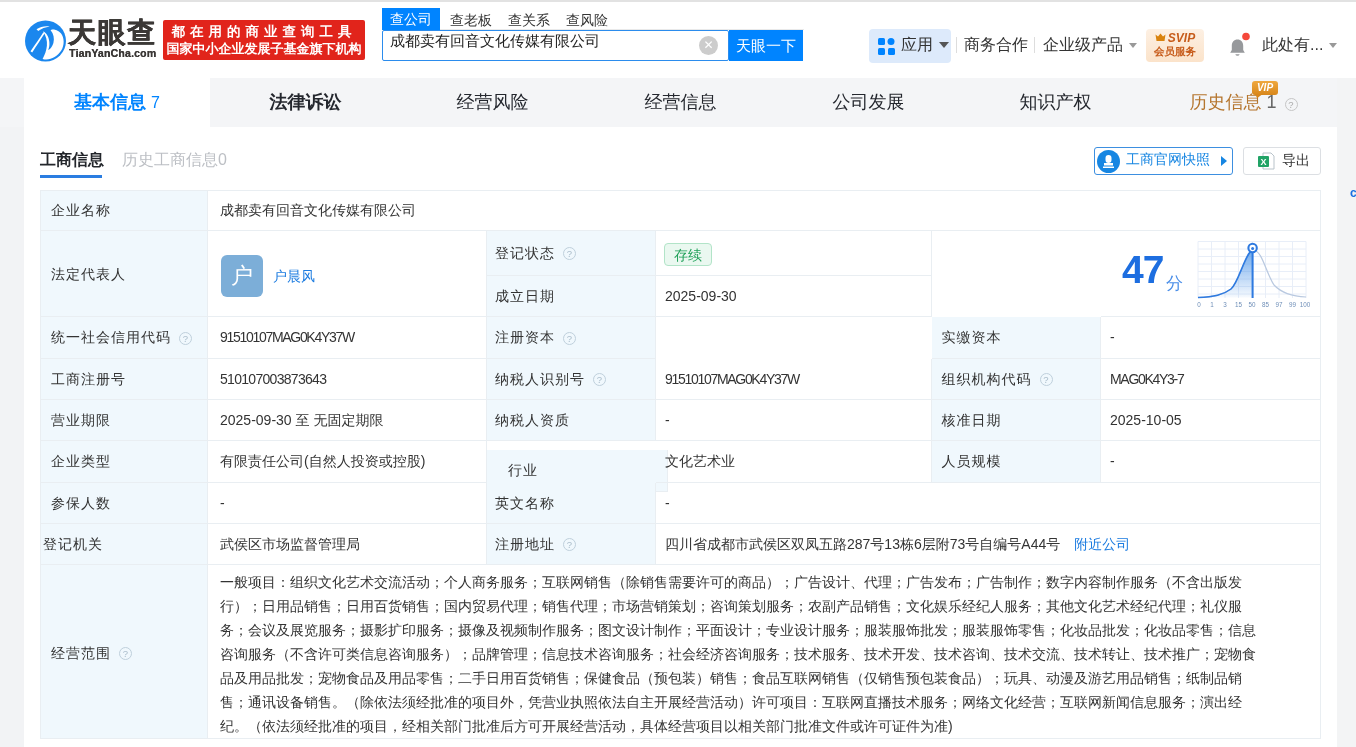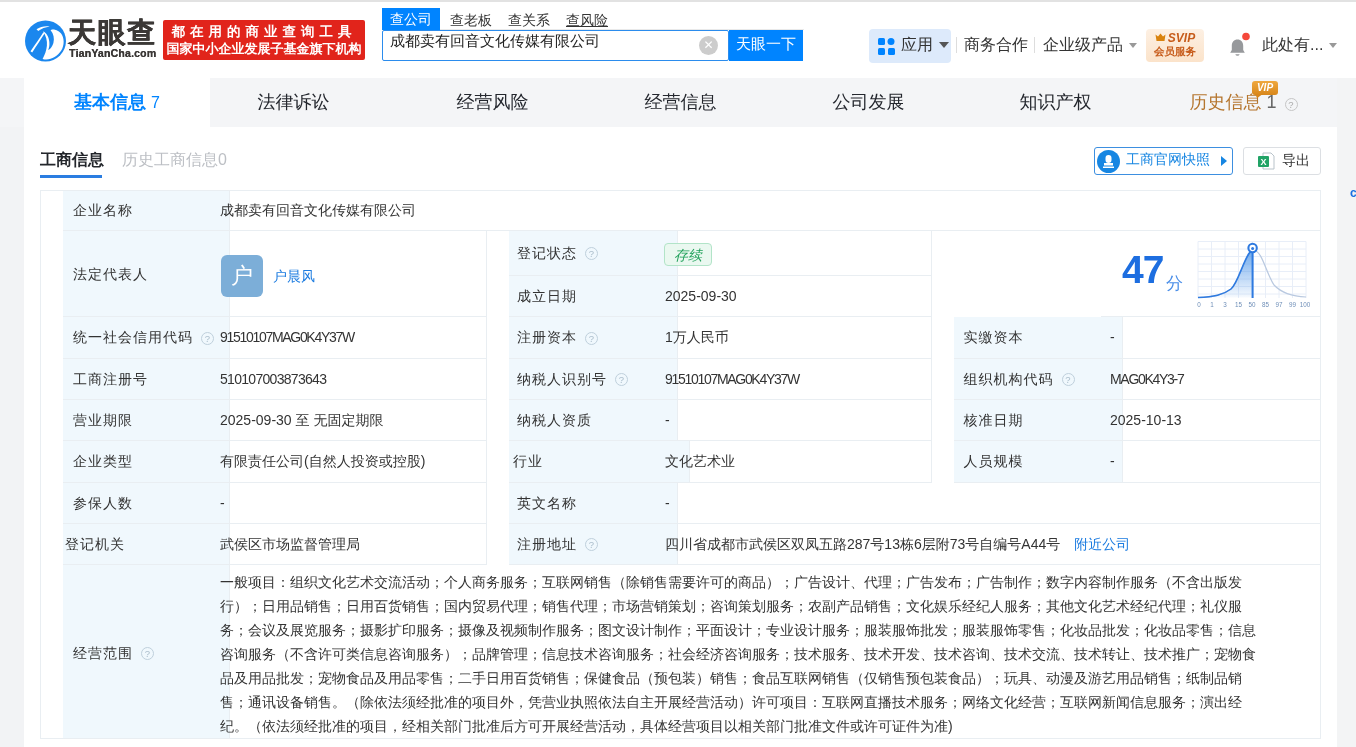--- a/index.html
+++ b/index.html
@@ -12,21 +12,21 @@
 #redbadge{position:absolute;left:163px;top:18px;width:202px;height:40px;background:#e1241b;color:#fff;text-align:center;border-radius:2px;}
 #redbadge .l1{font-size:13.5px;line-height:15px;font-weight:bold;letter-spacing:5px;margin-top:4px;white-space:nowrap;}
 #redbadge .l2{font-size:13px;line-height:15px;font-weight:bold;letter-spacing:0px;margin-top:2px;white-space:nowrap;}
 
 .stab{position:absolute;top:7px;height:21px;font-size:14px;color:#333;}
 #stab1{left:382px;width:58px;top:6px;height:22px;background:#0084ff;color:#fff;text-align:center;line-height:22px;}
 #stabline{position:absolute;left:440px;top:27px;width:364px;height:1px;background:#e9e9e9;}
 #sbox{position:absolute;left:382px;top:28px;width:347px;height:31px;border:1px solid #2b8ced;border-radius:2px;background:#fff;}
 #stext{position:absolute;left:390px;top:31px;font-size:15px;line-height:16px;color:#222;}
 #sclear{position:absolute;left:699px;top:34px;width:19px;height:19px;border-radius:50%;background:#ccc;color:#fff;font-size:12px;text-align:center;line-height:19px;}
-#sbtn{position:absolute;left:729px;top:28px;width:74px;height:31px;background:#0084ff;color:#fff;font-size:15px;text-align:center;line-height:31px;font-family:Liberation Mono, monospace;}
+#sbtn{position:absolute;left:729px;top:28px;width:74px;height:31px;background:#0084ff;color:#fff;font-size:15px;text-align:center;line-height:31px;}
 
 #appbox{position:absolute;left:869px;top:27px;width:82px;height:34px;background:#ddeafb;border-radius:4px;}
 .hitem{position:absolute;top:33px;font-size:16px;color:#333;}
 .caret{display:inline-block;width:0;height:0;border-left:5px solid transparent;border-right:5px solid transparent;border-top:6px solid #555;vertical-align:2px;margin-left:6px;}
 #sep1{position:absolute;left:956px;top:35px;width:1px;height:16px;background:#ddd;}
 #svip{position:absolute;left:1146px;top:27px;width:58px;height:33px;border-radius:4px;background:linear-gradient(180deg,#fdf0e3,#fbe3ca);text-align:center;}
 #svip .s1{font-size:12px;font-weight:bold;font-style:italic;color:#c75c1b;margin-top:2px;}
 #svip .s2{font-size:10.5px;font-weight:bold;color:#c75c1b;}
 
 #tabbar{position:absolute;left:0;top:78px;width:1356px;height:49px;background:#f4f5f7;}
@@ -39,21 +39,21 @@
 
 #sub1{position:absolute;left:40px;top:150px;font-size:16px;font-weight:bold;color:#23262b;}
 #sub1line{position:absolute;left:40px;top:175px;width:62px;height:3px;background:#2a7de1;}
 #sub2{position:absolute;left:122px;top:150px;font-size:16px;color:#bcbfc4;}
 #snapbtn{position:absolute;left:1094px;top:147px;width:139px;height:28px;border:1px solid #3d8fe0;border-radius:3px;background:#fff;}
 #snaptext{position:absolute;left:1126px;top:151px;font-size:14px;color:#1786e2;}
 #exportbtn{position:absolute;left:1243px;top:147px;width:78px;height:28px;border:1px solid #dcdfe3;border-radius:3px;background:#fff;}
 #exporttext{position:absolute;left:1282px;top:152px;font-size:14px;color:#333;}
 
 #tbl{position:absolute;left:40px;top:190px;width:1281px;height:549px;border:1px solid #e9eef2;font-size:14px;color:#333;}
-.lab{background:#f0f8fd;letter-spacing:1px;margin-left:22px;}
+.lab{background:#f0f8fd;letter-spacing:1px;}
 .cell{position:absolute;border-right:1px solid #e9eef2;border-bottom:1px solid #e9eef2;}
 .qm{display:inline-block;width:13px;height:13px;border:1px solid #bfd0dc;border-radius:50%;color:#a9bcca;font-size:9.5px;line-height:12px;text-align:center;margin-left:8px;vertical-align:0.5px;letter-spacing:0;}
 .tag{display:inline-block;padding:0px 9px;height:23px;line-height:22px;border:1px solid #b2e4c8;background:#eaf8f0;color:#21a15a;border-radius:4px;}
 a{color:#1b7be0;text-decoration:none;}
 </style></head>
 <body>
 <div id="hdr">
   <svg id="logo" width="41" height="42" viewBox="0 0 41 41">
     <circle cx="20.5" cy="20.5" r="20.5" fill="#1b87ee"></circle>
     <path d="M5.5 30.7 C10.5 23.5 14.8 17.5 18.2 12 L19.6 13 C16 18.5 11.8 25 7.2 32 Z" fill="#fff"></path>
@@ -63,21 +63,21 @@
   </svg>
   <div id="tyc">天眼查</div>
   <div id="tycen">TianYanCha.com</div>
   <div id="redbadge">
       <div class="l1">都在用的商业查询工具</div>
       <div class="l2">国家中小企业发展子基金旗下机构</div>
     </div>
   <div id="stab1" class="stab">查公司</div>
   <div class="stab" style="left:450px;top:10px;">查老板</div>
   <div class="stab" style="left:508px;top:10px;">查关系</div>
-  <div class="stab" style="left:566px;top:10px;text-decoration:underline;">查风险</div>
+  <div class="stab" style="left:566px;top:10px;">查风险</div>
   <div id="stabline"></div>
   <div id="sbox"></div>
   <div id="stext">成都卖有回音文化传媒有限公司</div>
   <div id="sclear">✕</div>
   <div id="sbtn">天眼一下</div>
   <div id="appbox"></div>
   <svg class="abs" style="left:878px;top:36px;" width="17" height="17" viewBox="0 0 17 17">
     <rect x="0" y="0" width="7" height="7" rx="1.5" fill="#0084ff"></rect>
       <circle cx="13" cy="3.5" r="3.5" fill="#0084ff"></circle>
     <rect x="0" y="10" width="7" height="7" rx="1.5" fill="#0084ff"></rect>
@@ -96,21 +96,21 @@
     </div>
   <svg class="abs" style="left:1226px;top:33px;overflow:visible;" width="24" height="24" viewBox="0 0 24 24">
     <path d="M11.5 4.5 C8 4.5 5.8 7.2 5.8 10.8 L5.8 15 L4.2 17.8 L18.8 17.8 L17.2 15 L17.2 10.8 C17.2 7.2 15 4.5 11.5 4.5 Z" fill="#97999c"></path>
     <path d="M9.3 19.2 a2.3 2.3 0 0 0 4.4 0 Z" fill="#97999c"></path>
     <circle cx="20" cy="1.5" r="3.8" fill="#f5483b"></circle>
   </svg>
   <div class="hitem" style="left:1262px;">此处有...<span class="caret" style="border-top-color:#999;border-left-width:4px;border-right-width:4px;border-top-width:5px;"></span></div>
 </div>
 <div id="tabbar">
   <div class="at">基本信息 <span style="font-size:16px;font-weight:normal;">7</span></div>
-  <div class="t" style="left:200px;">法律诉讼</div>
+  <div class="t" style="left:212px;font-weight:bold;">法律诉讼</div>
   <div class="t" style="left:399px;">经营风险</div>
   <div class="t" style="left:587px;">经营信息</div>
   <div class="t" style="left:775px;">公司发展</div>
   <div class="t" style="left:962px;">知识产权</div>
   <div class="t" style="left:1150px;color:#b5762f;">历史信息 <span style="color:#666;">1</span><span class="qm" style="margin-left:8px;border-color:#c6c6c6;color:#ababab;">?</span></div>
   <div class="abs" style="left:1252px;top:3px;width:26px;height:14px;background:linear-gradient(180deg,#efa83e,#d8871b);border-radius:3px;color:#fff;font-size:10px;font-weight:bold;font-style:italic;text-align:center;line-height:14px;">VIP<div style="position:absolute;left:2px;bottom:-3px;width:0;height:0;border-left:4px solid transparent;border-right:4px solid transparent;border-top:4px solid #d8871b;transform:skewX(-20deg);"></div></div>
 </div>
 <div id="main"></div>
 <div id="rightstrip"></div>
 <div id="cwidget">c</div>
@@ -134,21 +134,21 @@
 <div id="tbl">
 
   <div class="cell lab" style="left:0;top:0;width:167px;height:39.5px;line-height:39.5px;padding-left:10px;">企业名称</div>
   <div class="cell" style="left:167px;top:0;width:1112px;height:39.5px;line-height:39.5px;padding-left:12px;border-right:none;">成都卖有回音文化传媒有限公司</div>
 
   <div class="cell lab" style="left:0;top:39.5px;width:167px;height:86.5px;line-height:86.5px;padding-left:10px;">法定代表人</div>
   <div class="cell" style="left:167px;top:39.5px;width:279px;height:86.5px;"></div>
   <div class="abs" style="left:180px;top:63.5px;width:42px;height:42px;background:#7caed8;border-radius:6px;color:#fff;font-size:22px;text-align:center;line-height:42px;">户</div>
   <a class="abs" style="left:232px;top:77px;">户晨风</a>
   <div class="cell lab" style="left:446px;top:39.5px;width:169px;height:45px;line-height:45px;padding-left:8px;">登记状态<span class="qm">?</span></div>
-  <div class="cell" style="left:615px;top:39.5px;width:275.5px;height:45px;"><span class="tag" style="margin:12px 8px 0 8px;font-style:italic;">存续</span></div>
+  <div class="cell" style="left:615px;top:39.5px;width:275.5px;height:45px;"><span class="tag" style="margin:12px 8px 0 8px;">存续</span></div>
   <div class="cell lab" style="left:446px;top:84.5px;width:169px;height:41.5px;line-height:41.5px;padding-left:8px;">成立日期</div>
   <div class="cell" style="left:615px;top:84.5px;width:275.5px;height:41.5px;line-height:41.5px;padding-left:9px;">2025-09-30</div>
   <div class="cell" style="left:1060px;top:39.5px;width:219px;height:86.5px;border-right:none;"></div>
   <div class="abs" style="left:1081px;top:64px;font-size:39px;line-height:30px;font-weight:bold;color:#1d6ee0;letter-spacing:-1px;">47</div>
   <div class="abs" style="left:1125px;top:81px;font-size:17px;color:#4a8ee8;">分</div>
   <svg class="abs" style="left:1155px;top:50px;" width="115" height="72" viewBox="0 0 115 72">
     <g stroke="#e8eef8" stroke-width="1">
       <path d="M2 8 H110 M2 15.5 H110 M2 23 H110 M2 30.5 H110 M2 38 H110 M2 45.5 H110 M2 53 H110 M2 0.5 H110 M2 0.5 V57 M15.5 0.5 V57 M29 0.5 V57 M42.5 0.5 V57 M56 0.5 V57 M69.5 0.5 V57 M83 0.5 V57 M96.5 0.5 V57 M110 0.5 V57"></path>
     </g>
     <path d="M2 56.5 C18 56 27 54 35 48 C43 42 50 9.5 58 9.5 C66 9.5 70 32 78 44 C86 52.5 97 55.5 110 56" fill="none" stroke="#b9c9e0" stroke-width="1.2"></path>
@@ -172,41 +172,40 @@
         <text x="69.5" y="66" text-anchor="middle">85</text>
       <text x="83" y="66" text-anchor="middle">97</text>
         <text x="96.5" y="66" text-anchor="middle">99</text>
       <text x="109" y="66" text-anchor="middle">100</text>
     </g>
   </svg>
 
   <div class="cell lab" style="left:0;top:126px;width:167px;height:41.5px;line-height:41.5px;padding-left:10px;">统一社会信用代码<span class="qm">?</span></div>
   <div class="cell" style="left:167px;top:126px;width:279px;height:41.5px;line-height:41.5px;padding-left:12px;"><span style="letter-spacing:-1.3px;">91510107MAG0K4Y37W</span></div>
   <div class="cell lab" style="left:446px;top:126px;width:169px;height:41.5px;line-height:41.5px;padding-left:8px;">注册资本<span class="qm">?</span></div>
-  <div class="cell" style="left:615px;top:126px;width:275.5px;height:41.5px;line-height:41.5px;padding-left:9px;">1万人民币</div>
   <div class="cell lab" style="left:890.5px;top:126px;width:169.5px;height:41.5px;line-height:41.5px;padding-left:10px;">实缴资本</div>
   <div class="cell" style="left:1060px;top:126px;width:219px;height:41.5px;line-height:41.5px;padding-left:9px;border-right:none;">-</div>
 
   <div class="cell lab" style="left:0;top:167.5px;width:167px;height:41.5px;line-height:41.5px;padding-left:10px;">工商注册号</div>
   <div class="cell" style="left:167px;top:167.5px;width:279px;height:41.5px;line-height:41.5px;padding-left:12px;"><span style="letter-spacing:-0.7px;">510107003873643</span></div>
   <div class="cell lab" style="left:446px;top:167.5px;width:169px;height:41.5px;line-height:41.5px;padding-left:8px;">纳税人识别号<span class="qm">?</span></div>
   <div class="cell" style="left:615px;top:167.5px;width:275.5px;height:41.5px;line-height:41.5px;padding-left:9px;"><span style="letter-spacing:-1.3px;">91510107MAG0K4Y37W</span></div>
   <div class="cell lab" style="left:890.5px;top:167.5px;width:169.5px;height:41.5px;line-height:41.5px;padding-left:10px;">组织机构代码<span class="qm">?</span></div>
   <div class="cell" style="left:1060px;top:167.5px;width:219px;height:41.5px;line-height:41.5px;padding-left:9px;border-right:none;"><span style="letter-spacing:-1.3px;">MAG0K4Y3-7</span></div>
 
   <div class="cell lab" style="left:0;top:209px;width:167px;height:41px;line-height:41px;padding-left:10px;">营业期限</div>
   <div class="cell" style="left:167px;top:209px;width:279px;height:41px;line-height:41px;padding-left:12px;">2025-09-30 至 无固定期限</div>
   <div class="cell lab" style="left:446px;top:209px;width:169px;height:41px;line-height:41px;padding-left:8px;">纳税人资质</div>
   <div class="cell" style="left:615px;top:209px;width:275.5px;height:41px;line-height:41px;padding-left:9px;">-</div>
   <div class="cell lab" style="left:890.5px;top:209px;width:169.5px;height:41px;line-height:41px;padding-left:10px;">核准日期</div>
-  <div class="cell" style="left:1060px;top:209px;width:219px;height:41px;line-height:41px;padding-left:9px;border-right:none;">2025-10-13</div>
+  <div class="cell" style="left:1060px;top:209px;width:219px;height:41px;line-height:41px;padding-left:9px;border-right:none;">2025-10-05</div>
 
   <div class="cell lab" style="left:0;top:250px;width:167px;height:41.5px;line-height:41.5px;padding-left:10px;">企业类型</div>
   <div class="cell" style="left:167px;top:250px;width:279px;height:41.5px;line-height:41.5px;padding-left:12px;">有限责任公司(自然人投资或控股)</div>
-  <div class="cell lab" style="left:446px;top:250px;width:181px;height:41.5px;line-height:41.5px;padding-left:4px;">行业</div>
+  <div class="cell lab" style="left:446px;top:259px;width:181px;height:41.5px;line-height:41.5px;padding-left:21px;">行业</div>
   <div class="cell" style="left:615px;top:250px;width:275.5px;height:41.5px;line-height:41.5px;padding-left:9px;">文化艺术业</div>
   <div class="cell lab" style="left:890.5px;top:250px;width:169.5px;height:41.5px;line-height:41.5px;padding-left:10px;">人员规模</div>
   <div class="cell" style="left:1060px;top:250px;width:219px;height:41.5px;line-height:41.5px;padding-left:9px;border-right:none;">-</div>
 
   <div class="cell lab" style="left:0;top:291.5px;width:167px;height:41px;line-height:41px;padding-left:10px;">参保人数</div>
   <div class="cell" style="left:167px;top:291.5px;width:279px;height:41px;line-height:41px;padding-left:12px;">-</div>
   <div class="cell lab" style="left:446px;top:291.5px;width:169px;height:41px;line-height:41px;padding-left:8px;">英文名称</div>
   <div class="cell" style="left:615px;top:291.5px;width:664px;height:41px;line-height:41px;padding-left:9px;border-right:none;">-</div>
 
   <div class="cell lab" style="left:0;top:332.5px;width:167px;height:41px;line-height:41px;padding-left:2px;">登记机关</div>

